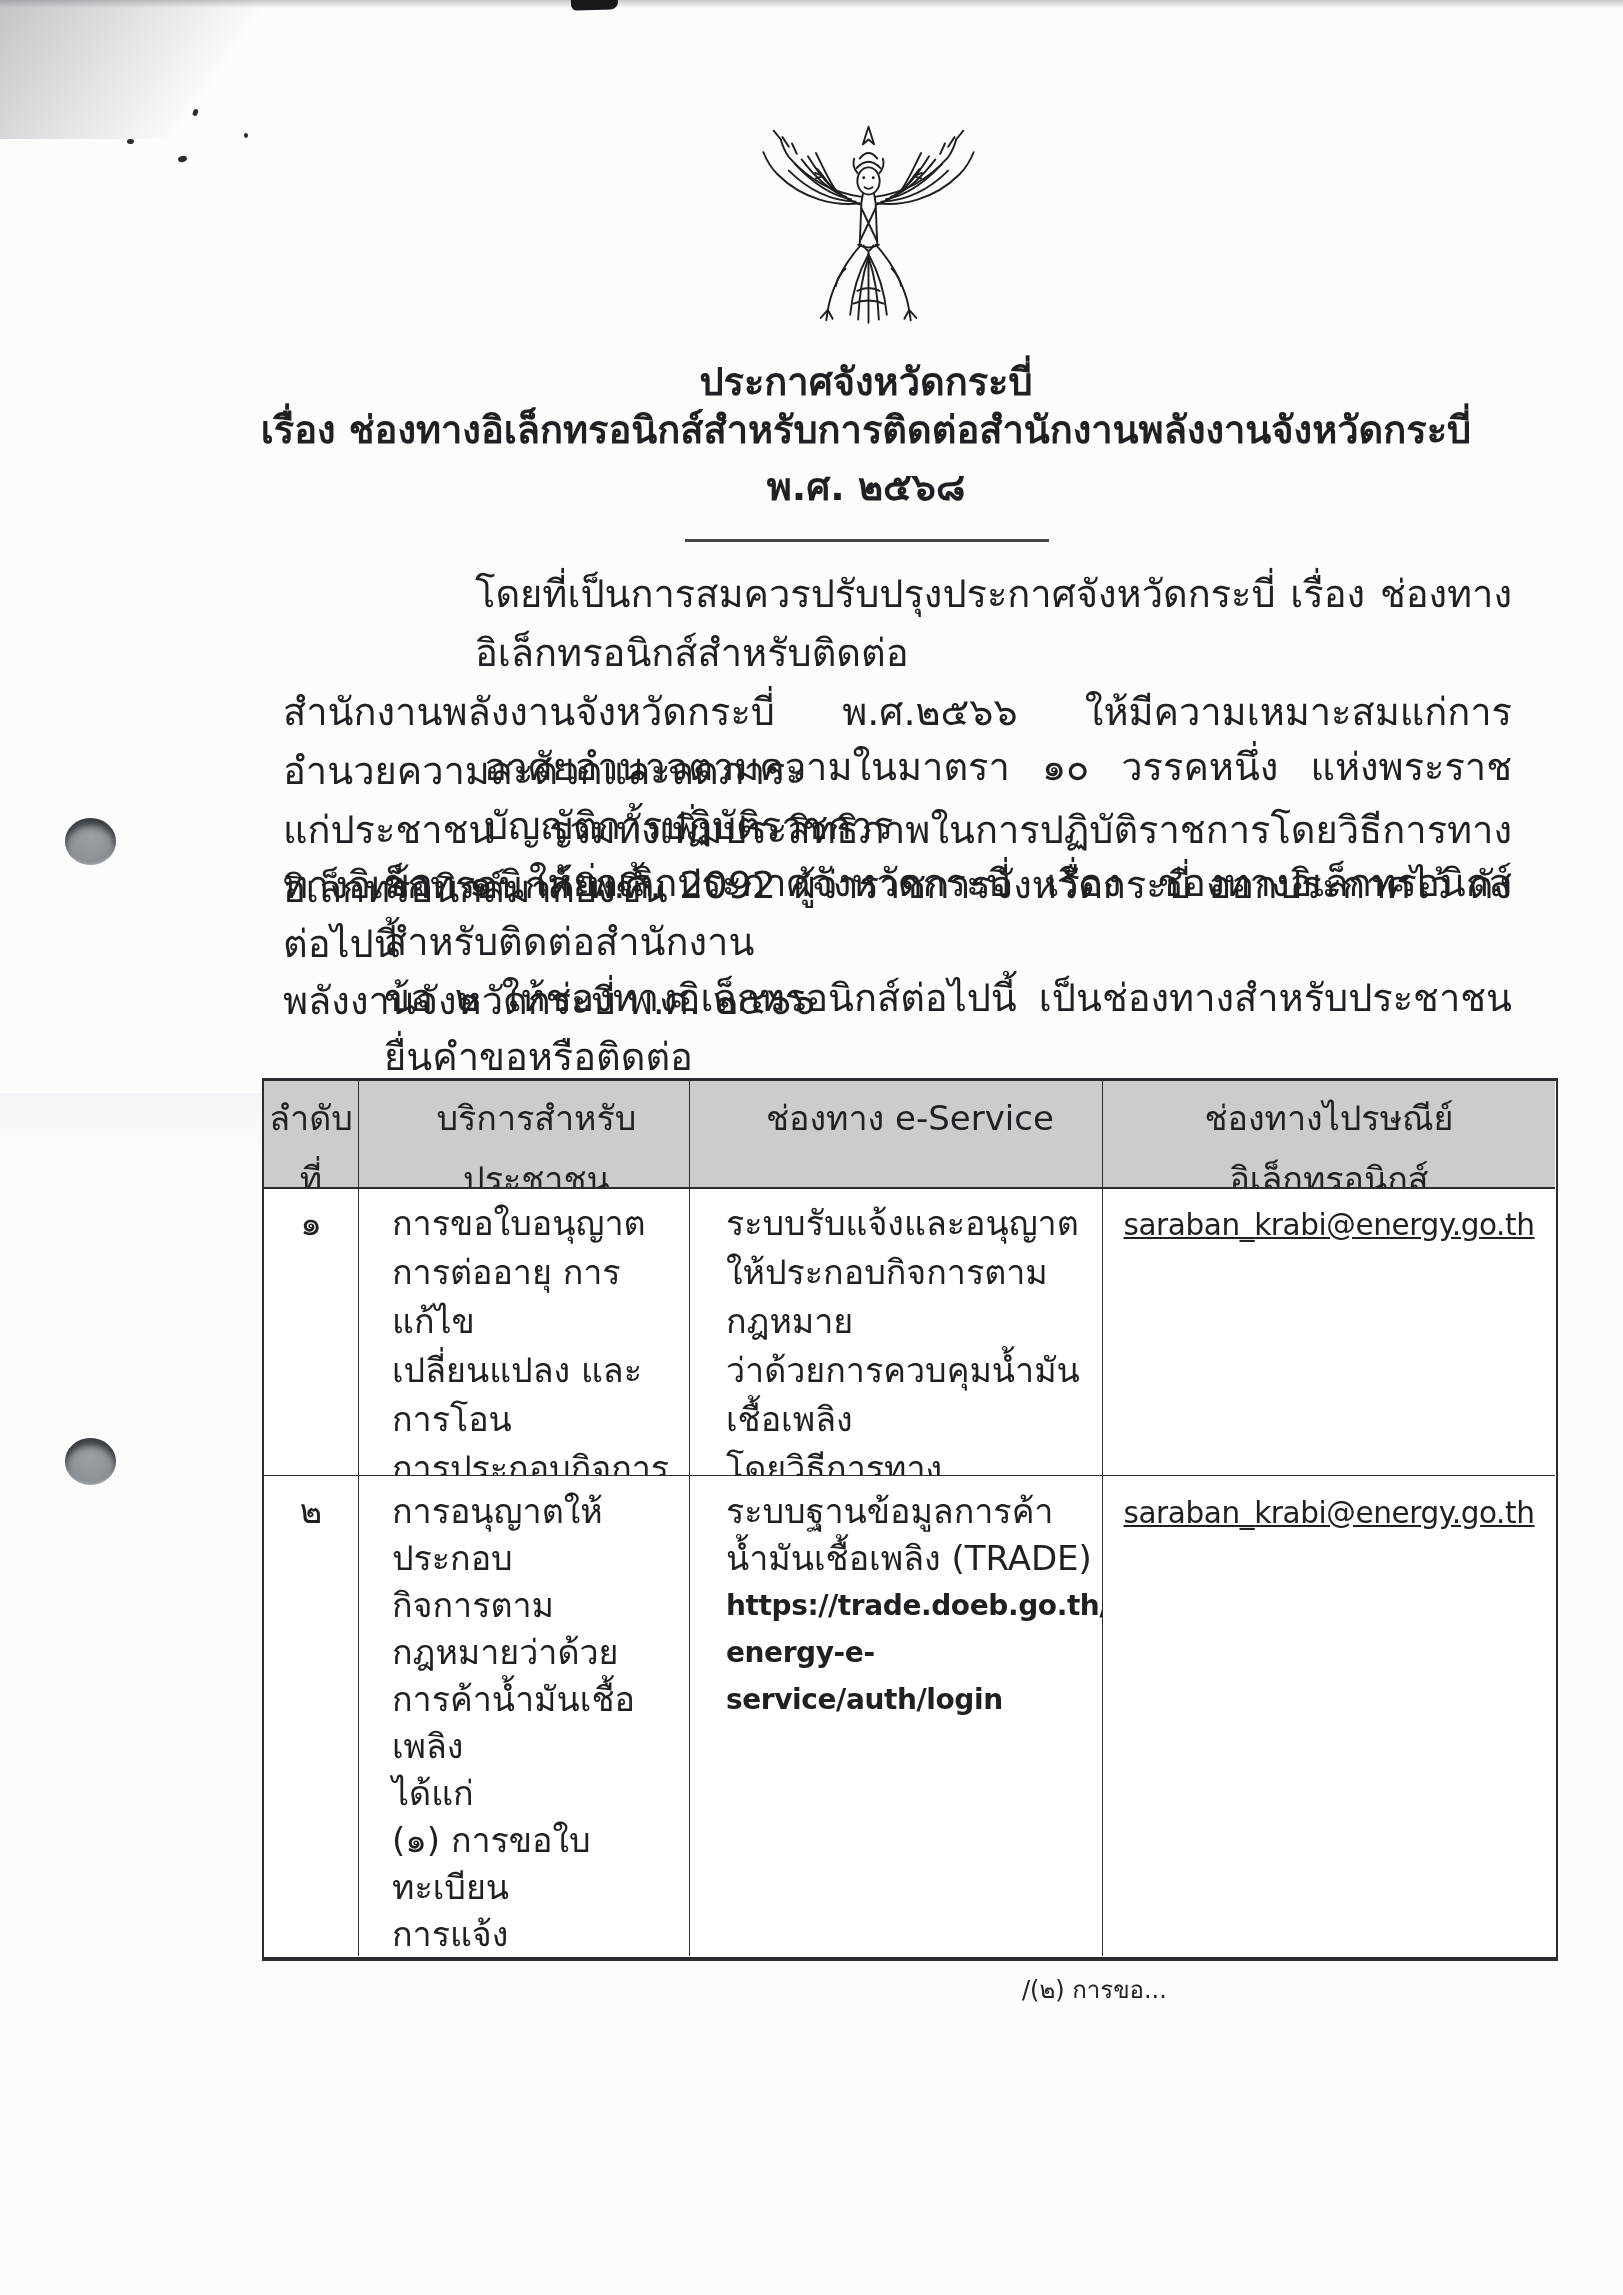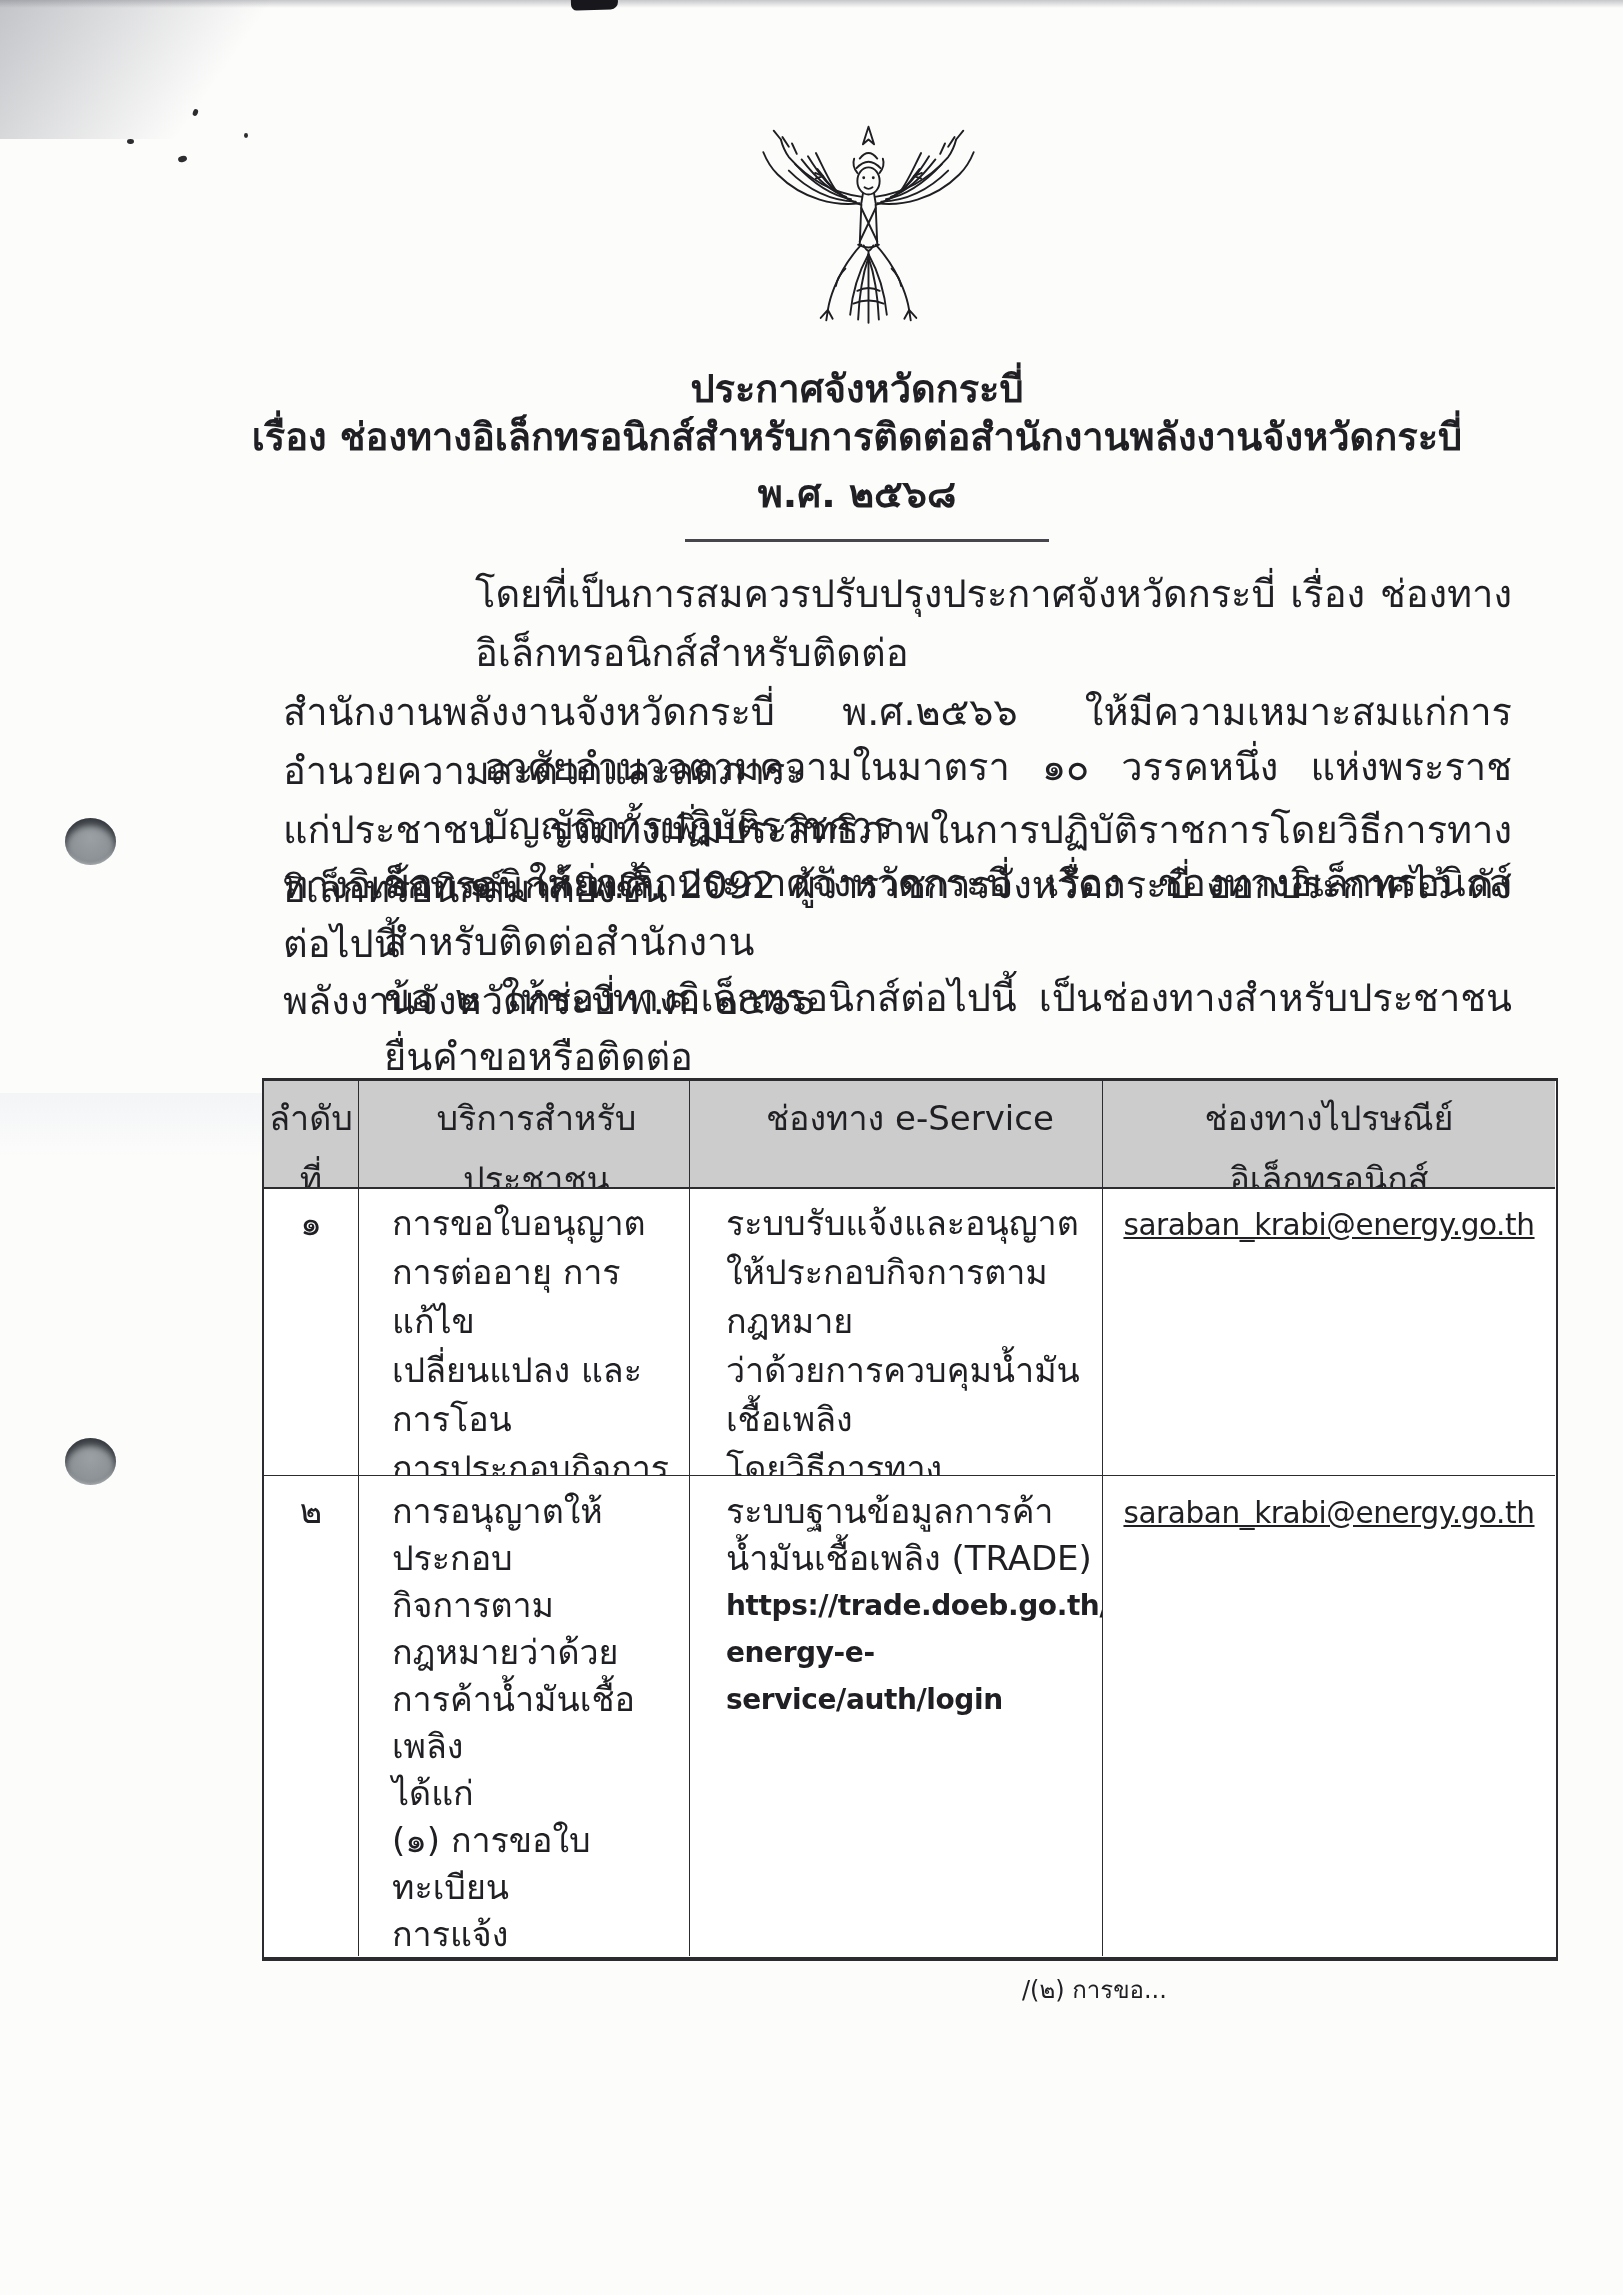--- a/index.html
+++ b/index.html
@@ -35,22 +35,22 @@
     background:radial-gradient(ellipse at 50% 42%,#9aa0a3 0%,#8d9397 55%,#767c81 100%);
     box-shadow:inset 0 7.4px 6.5px rgba(5,8,14,.62), inset 0 -1.6px 2.5px rgba(255,255,255,.25);}
   .punch-hole.h1{left:65px;top:818px;}
   .punch-hole.h2{left:65px;top:1438px;}
 
   
   .emblem{position:absolute;left:749px;top:117px;width:239px;height:233px;}
   .emblem svg{width:100%;height:100%;}
 
   
-  .title{position:absolute;left:120px;width:1474px;text-align:center;
-    font-size:38px;font-weight:bold;line-height:47px;white-space:nowrap;margin-top:7px;}
+  .title{position:absolute;left:129px;width:1474px;text-align:center;
+    font-size:38px;font-weight:bold;line-height:47px;white-space:nowrap;}
   .title.t1{top:359px;}
   .title.t2{top:407px;}
   .title.t3{top:464px;}
   .title-rule{position:absolute;left:685px;top:539px;width:364px;height:3.3px;background:#46464c;}
 
   
   .para{position:absolute;left:243px;width:1269px;font-size:38px;line-height:59px;}
   .para>div{text-align:justify;text-align-last:justify;margin-left:40px;}
   .para>div:last-child{text-align-last:left;}
   .para.p1{top:565px;}

